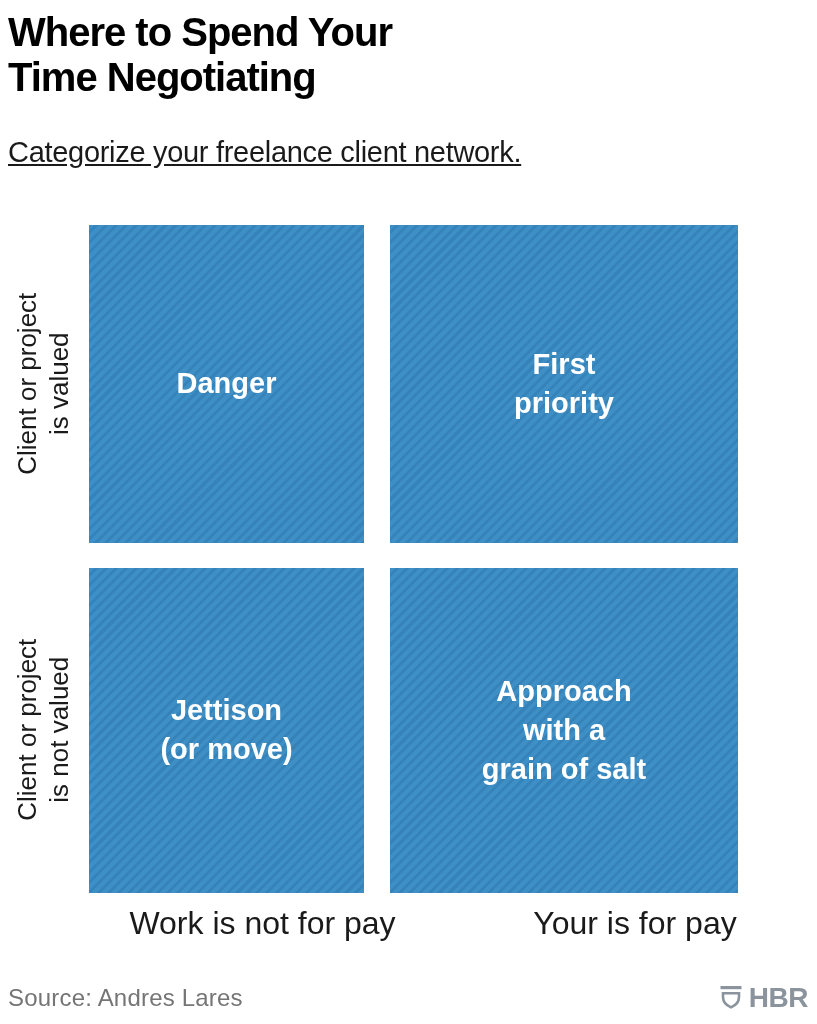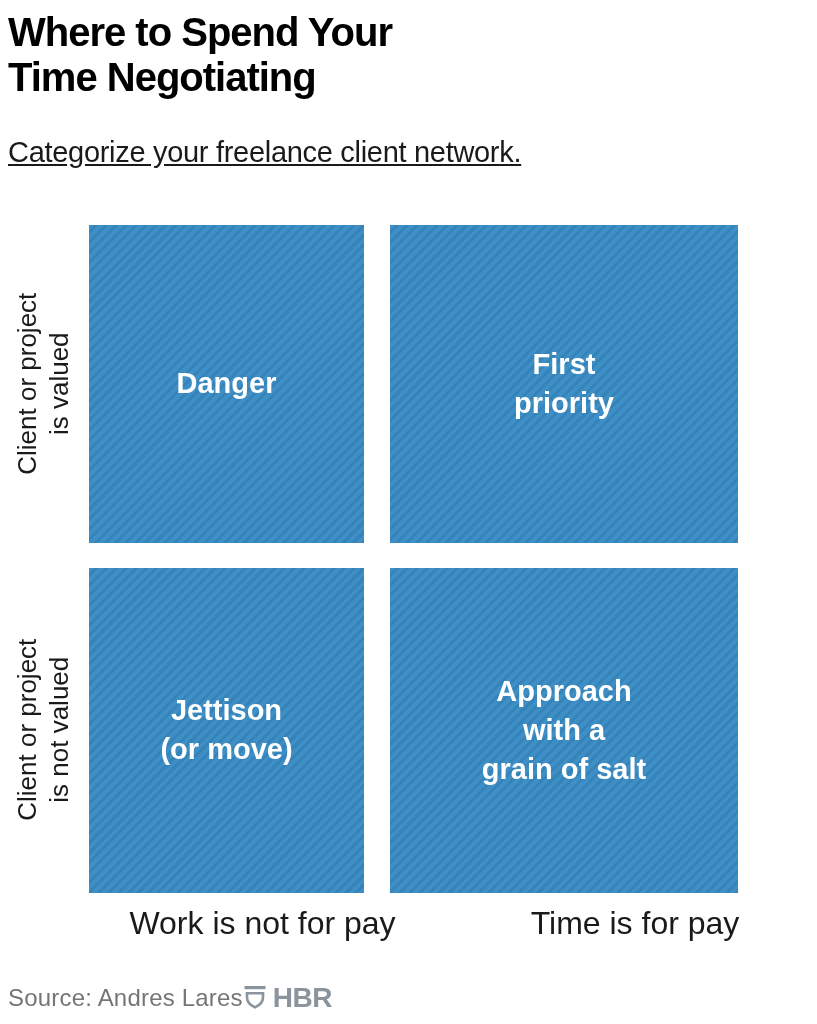--- a/index.html
+++ b/index.html
@@ -58,21 +58,21 @@
   .xlabels { display:flex; margin-top:12px; }
   .xlabels .spacer { width:89px; flex:0 0 89px; }
   .xlabel {
     font-size:32px; color:#1a1a1a; text-align:center;
     font-stretch:condensed;
   }
   .xlabel.left  { width:347px; }
   .xlabel.right { width:346px; margin-left:26px; }
   .footer {
     position:absolute; left:8px; right:9px; bottom:10px;
-    display:flex; align-items:center;
+    display:flex; justify-content:space-between; align-items:center;gap:48px;
   }
   .source { font-size:24px; color:#757575; letter-spacing:0.2px; }
   .brand { display:flex; align-items:center; gap:6px; color:#8b949c; }
   .brand svg { display:block; }
   .brand-text {
     font-size:28px; font-weight:700; letter-spacing:-0.5px;
     font-stretch:condensed;
   }
 </style>
 </head>
@@ -114,21 +114,21 @@
       <div class="quad right">
         <div class="quad-label">Approach
 with a
 grain of salt</div>
       </div>
     </div>
 
     <div class="xlabels">
       <div class="spacer"></div>
       <div class="xlabel left">Work is not for pay</div>
-      <div class="xlabel right">Time is for pay</div>
+      <div class="xlabel right">Your is for pay</div>
     </div>
 
   </div>
 
   <div class="footer">
     <div class="source">Source: Andres Lares</div>
     <div class="brand">
       <span>
         <svg width="24" height="26" viewBox="0 0 24 26" fill="none" xmlns="http://www.w3.org/2000/svg">
           <rect x="1.5" y="1" width="21" height="3.2" fill="#8b949c"></rect>

